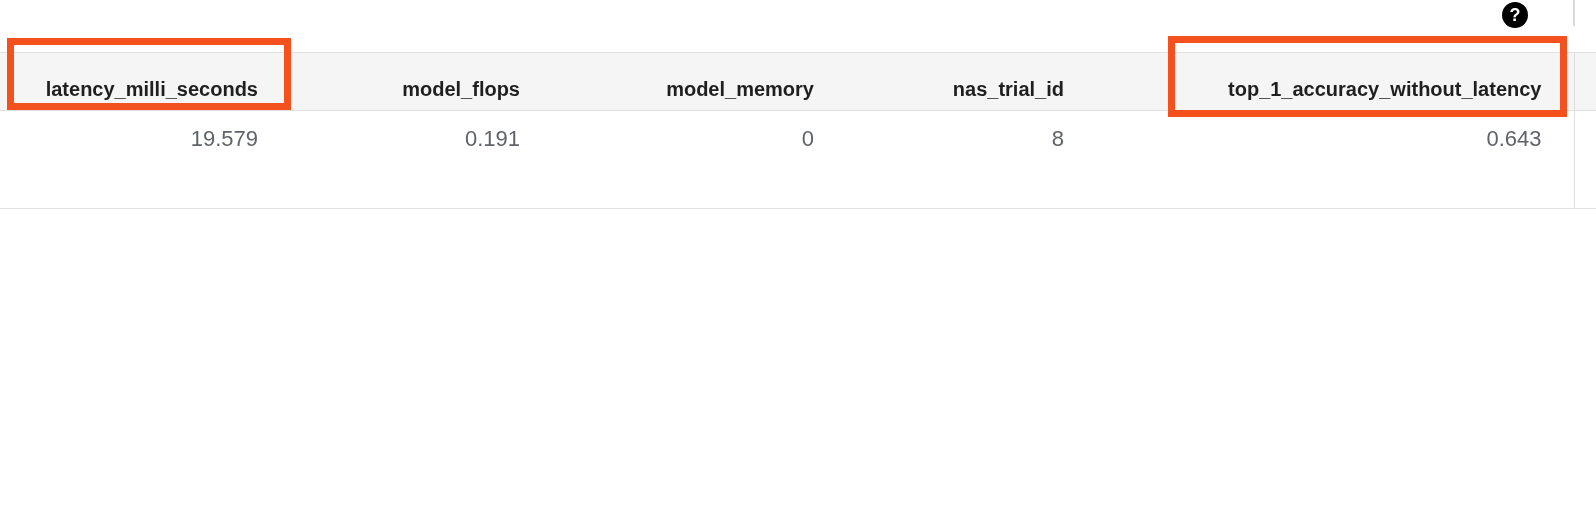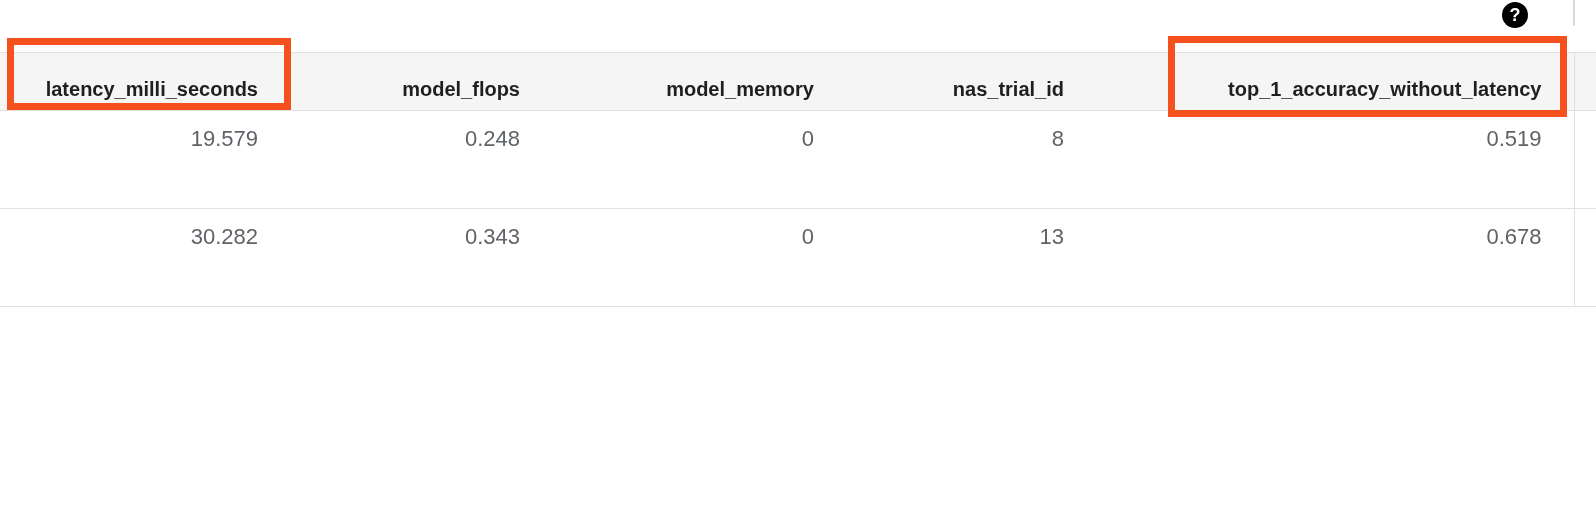--- a/index.html
+++ b/index.html
@@ -96,32 +96,24 @@
           <th>model_flops</th>
           <th>model_memory</th>
           <th>nas_trial_id</th>
           <th>top_1_accuracy_without_latency</th>
           <th class="overflow"></th>
         </tr>
     </thead>
     <tbody>
         <tr>
           <td>19.579</td>
-          <td>0.248</td>
+          <td>0.191</td>
           <td>0</td>
           <td>8</td>
-          <td>0.519</td>
-          <td class="overflow"></td>
-        </tr>
-        <tr>
-          <td>30.282</td>
-          <td>0.343</td>
-          <td>0</td>
-          <td>13</td>
-          <td>0.678</td>
+          <td>0.643</td>
           <td class="overflow"></td>
         </tr>
       </tbody>
   </table>
 
   <div class="hl-box latency"></div>
   <div class="hl-box accuracy"></div>
 
 </div>
 

